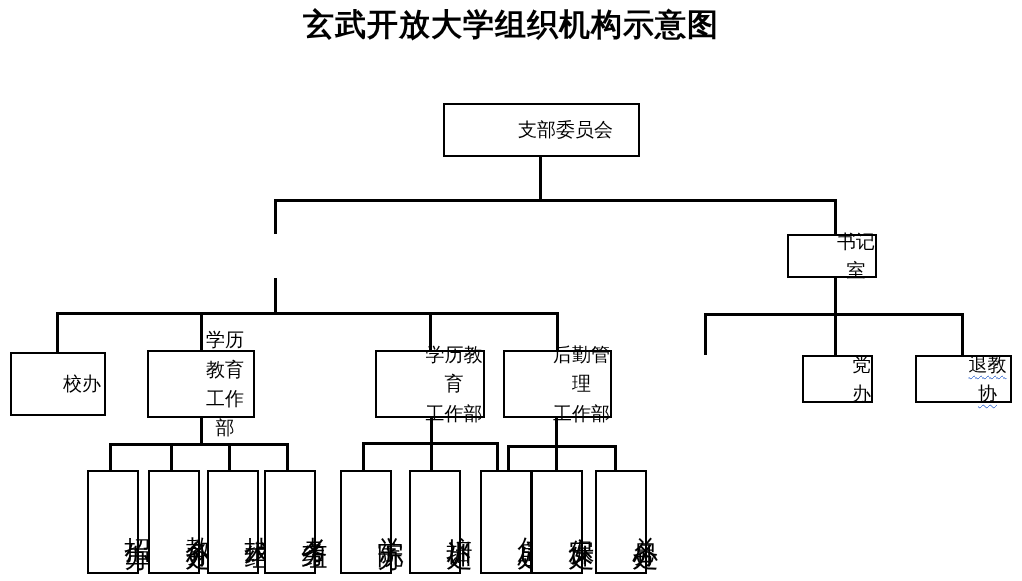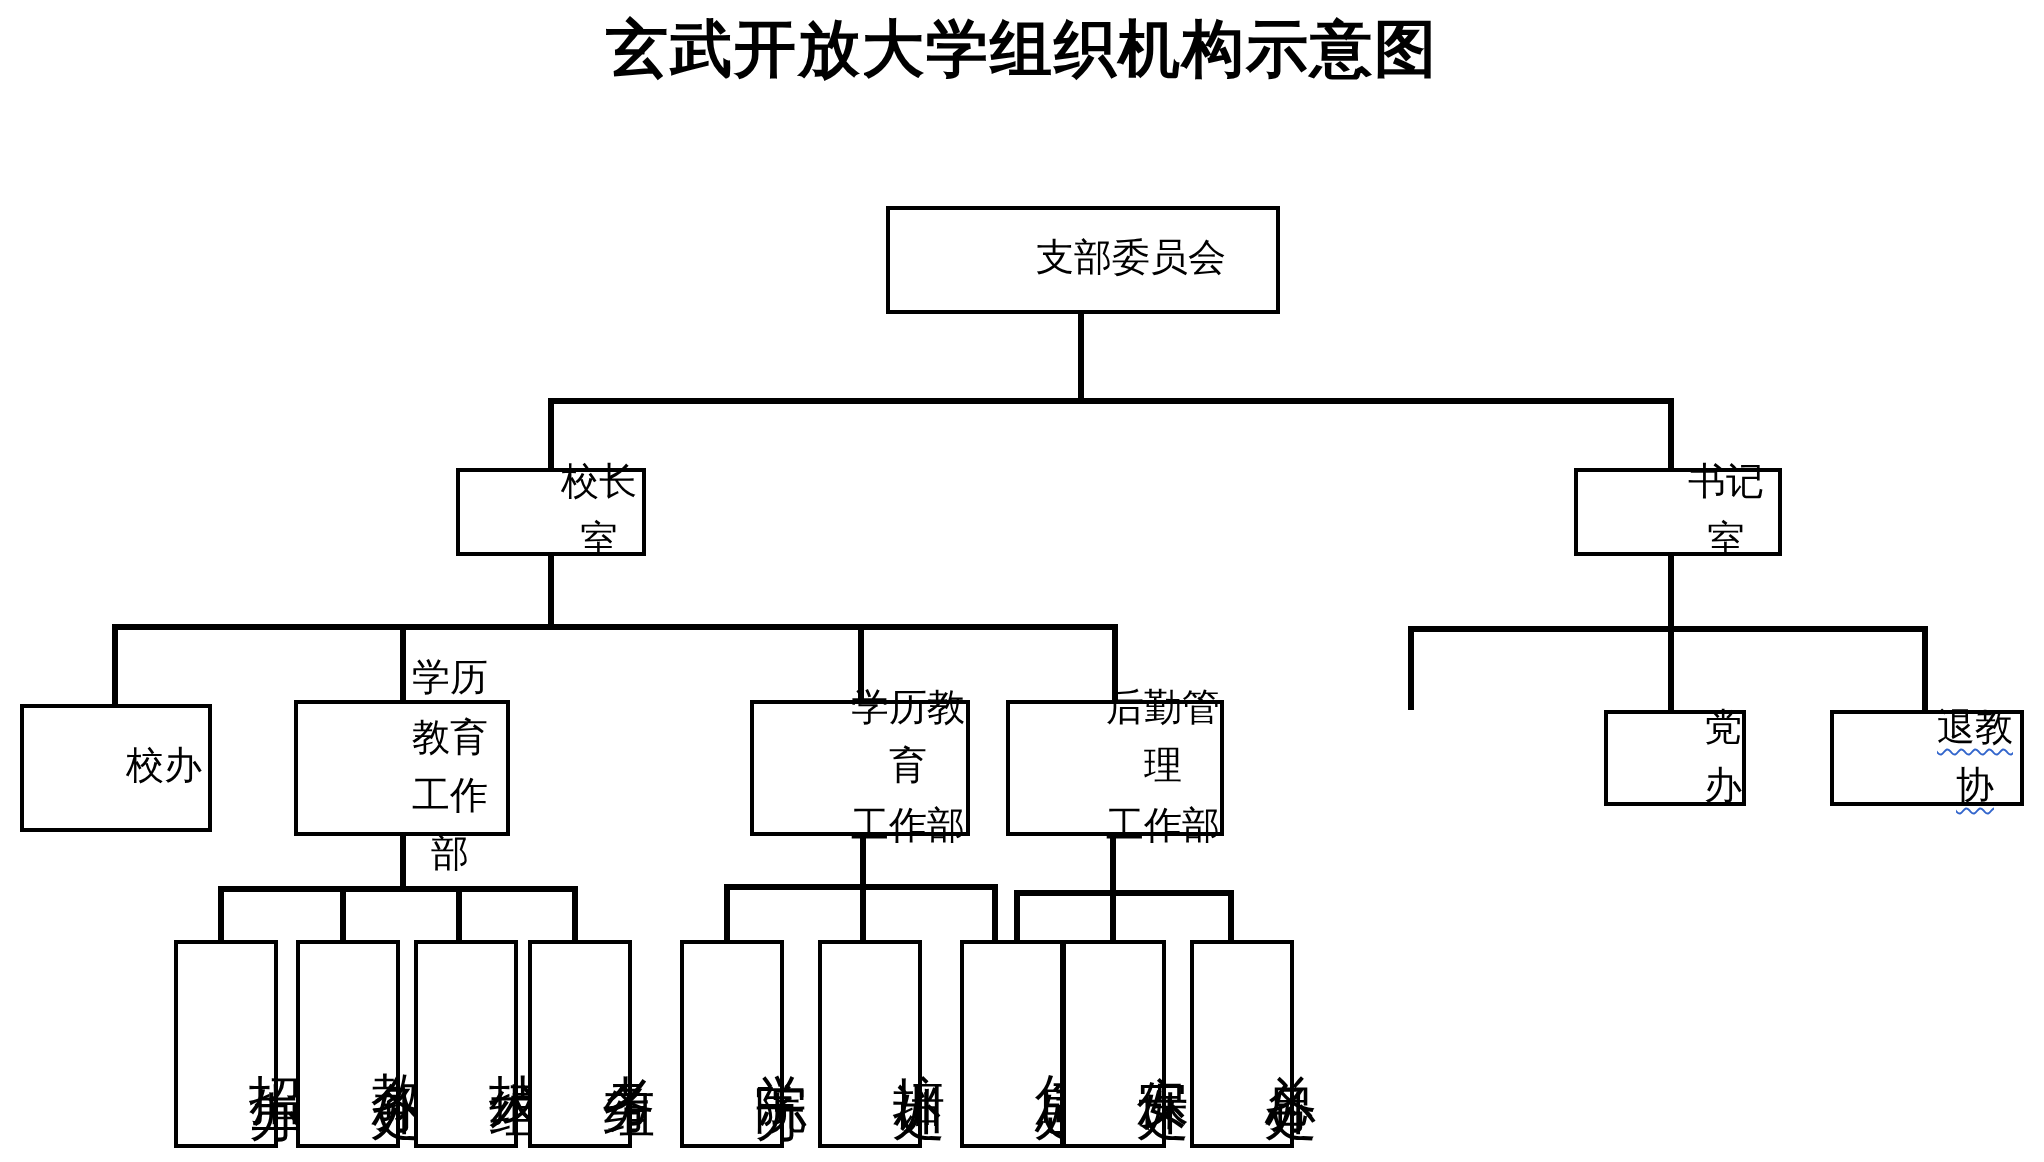--- a/index.html
+++ b/index.html
@@ -47,24 +47,21 @@
 <body>
 
 <div class="canvas">
 
   <h1 class="title">玄武开放大学组织机构示意图</h1>
 
   <div class="box" style="left:443px;top:103px;width:197px;height:54px">
     <span class="lbl">支部委员会</span>
   </div>
 
-  <div class="box" style="left:228px;top:234px;width:95px;height:44px">
-    <span class="lbl">校长室</span>
-  </div>
-  <div class="box" style="left:787px;top:234px;width:104px;height:44px">
+  <div class="box" style="left:787px;top:234px;width:90px;height:44px">
     <span class="lbl">书记室</span>
   </div>
 
   <div class="box" style="left:10px;top:352px;width:96px;height:64px">
     <span class="lbl">校办</span>
   </div>
   <div class="box" style="left:147px;top:350px;width:108px;height:68px">
     <span class="lbl">学历教育
 工作部</span>
   </div>

